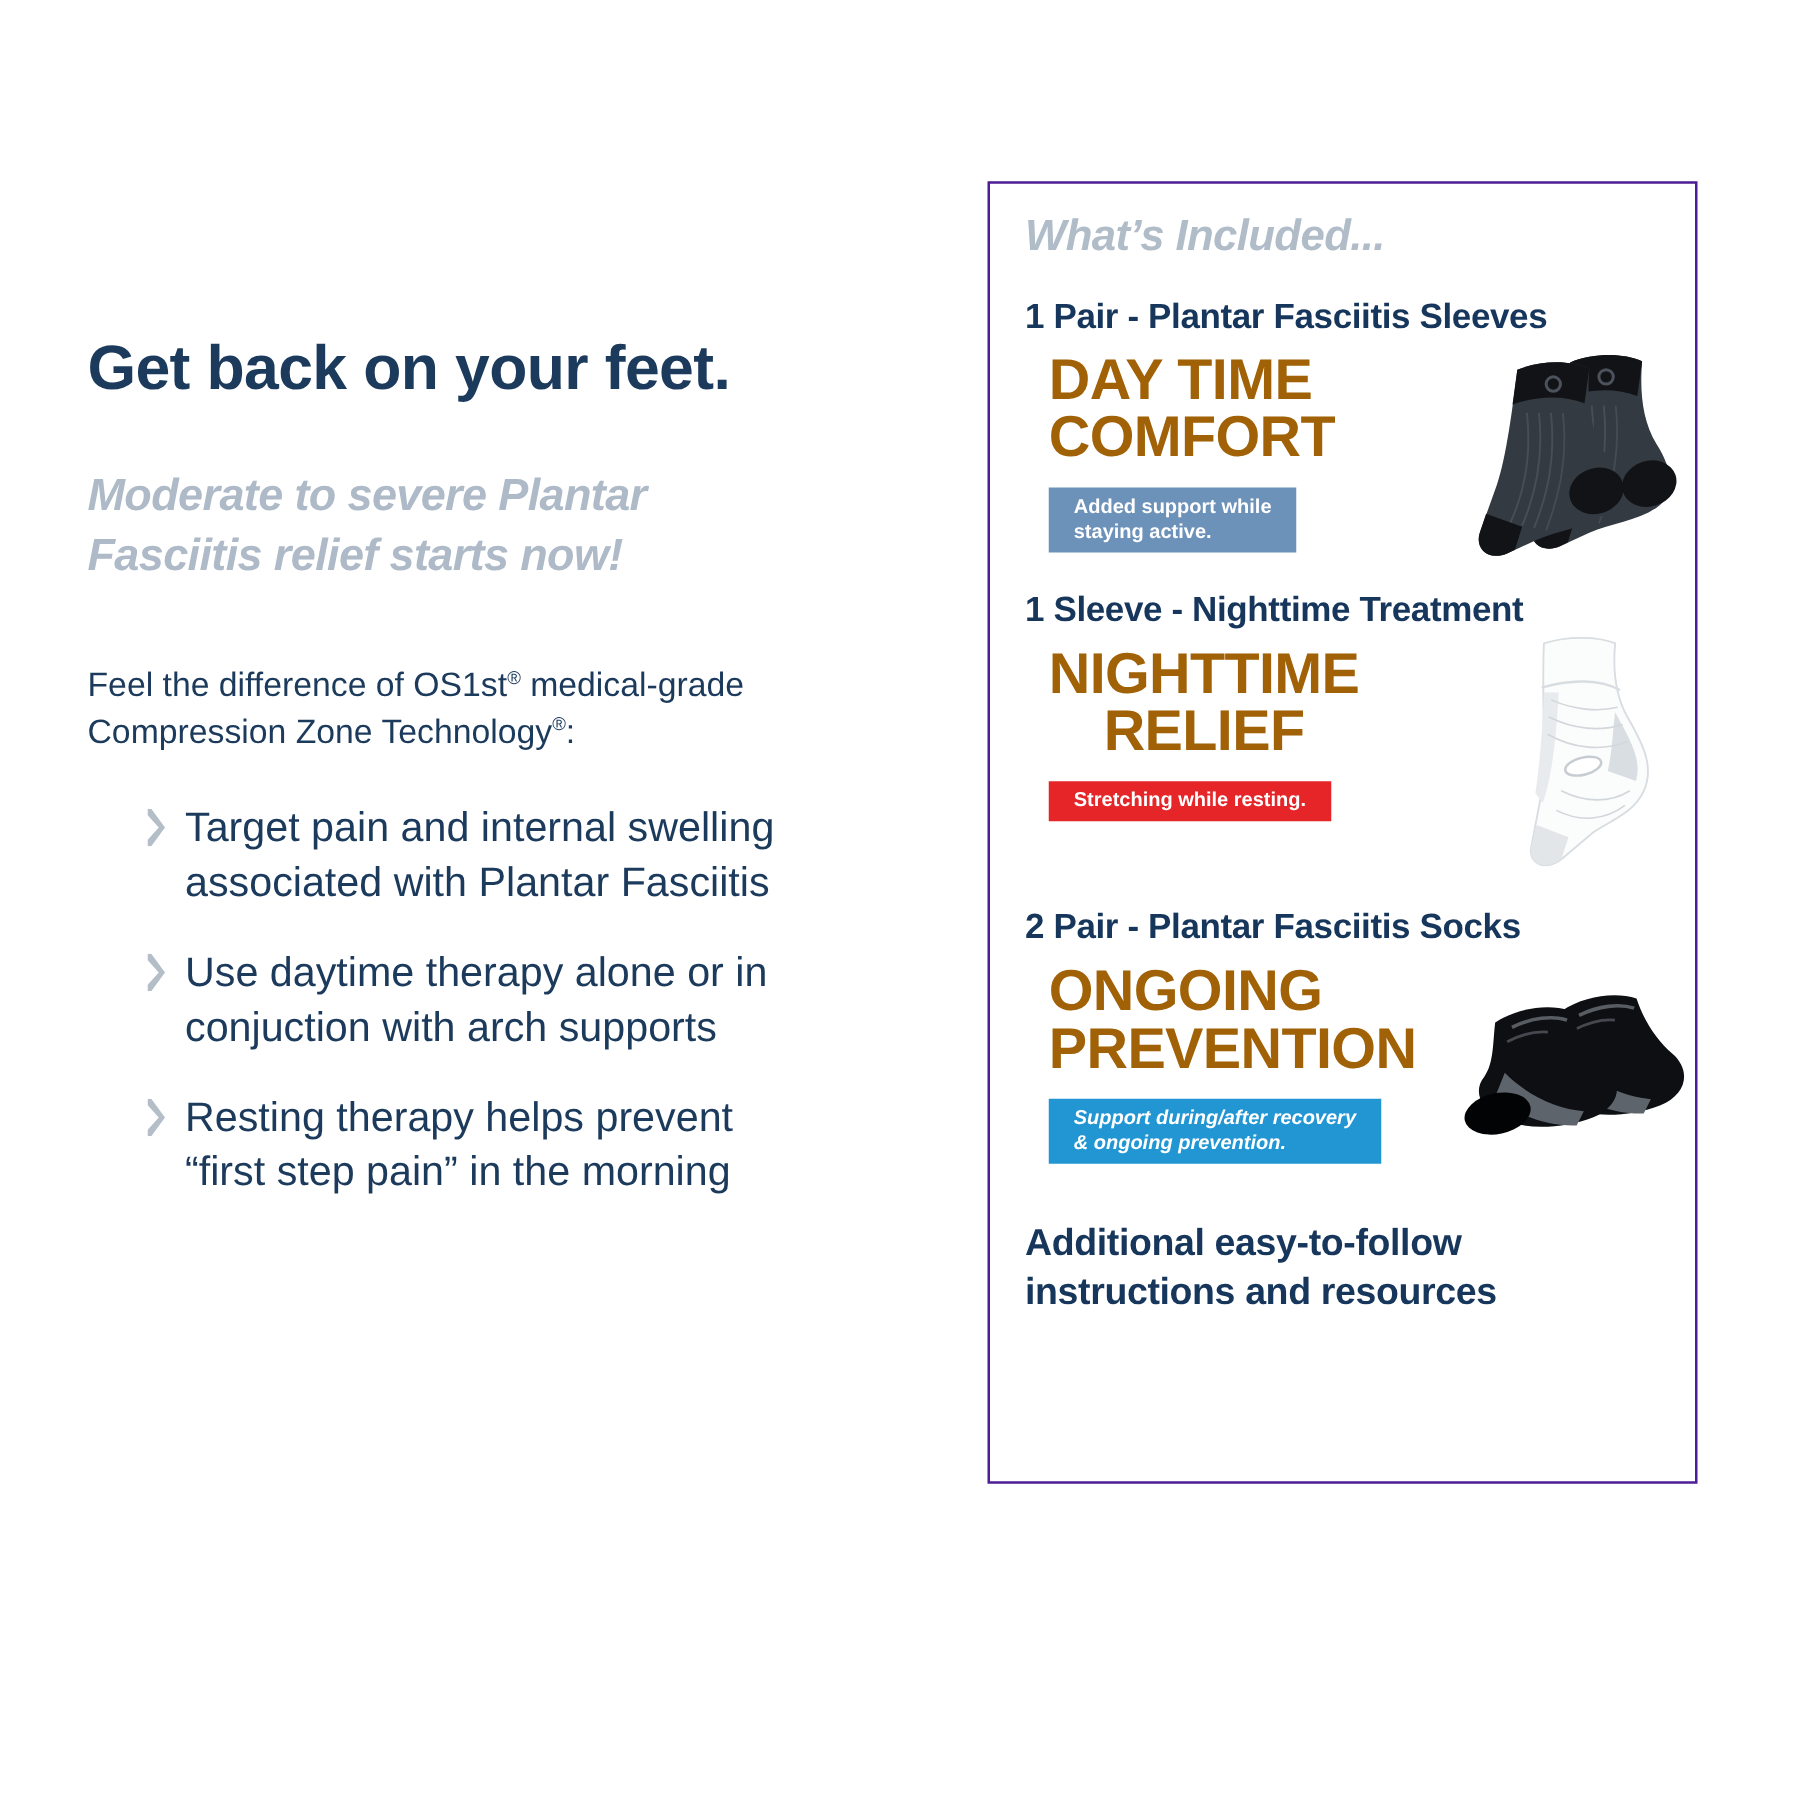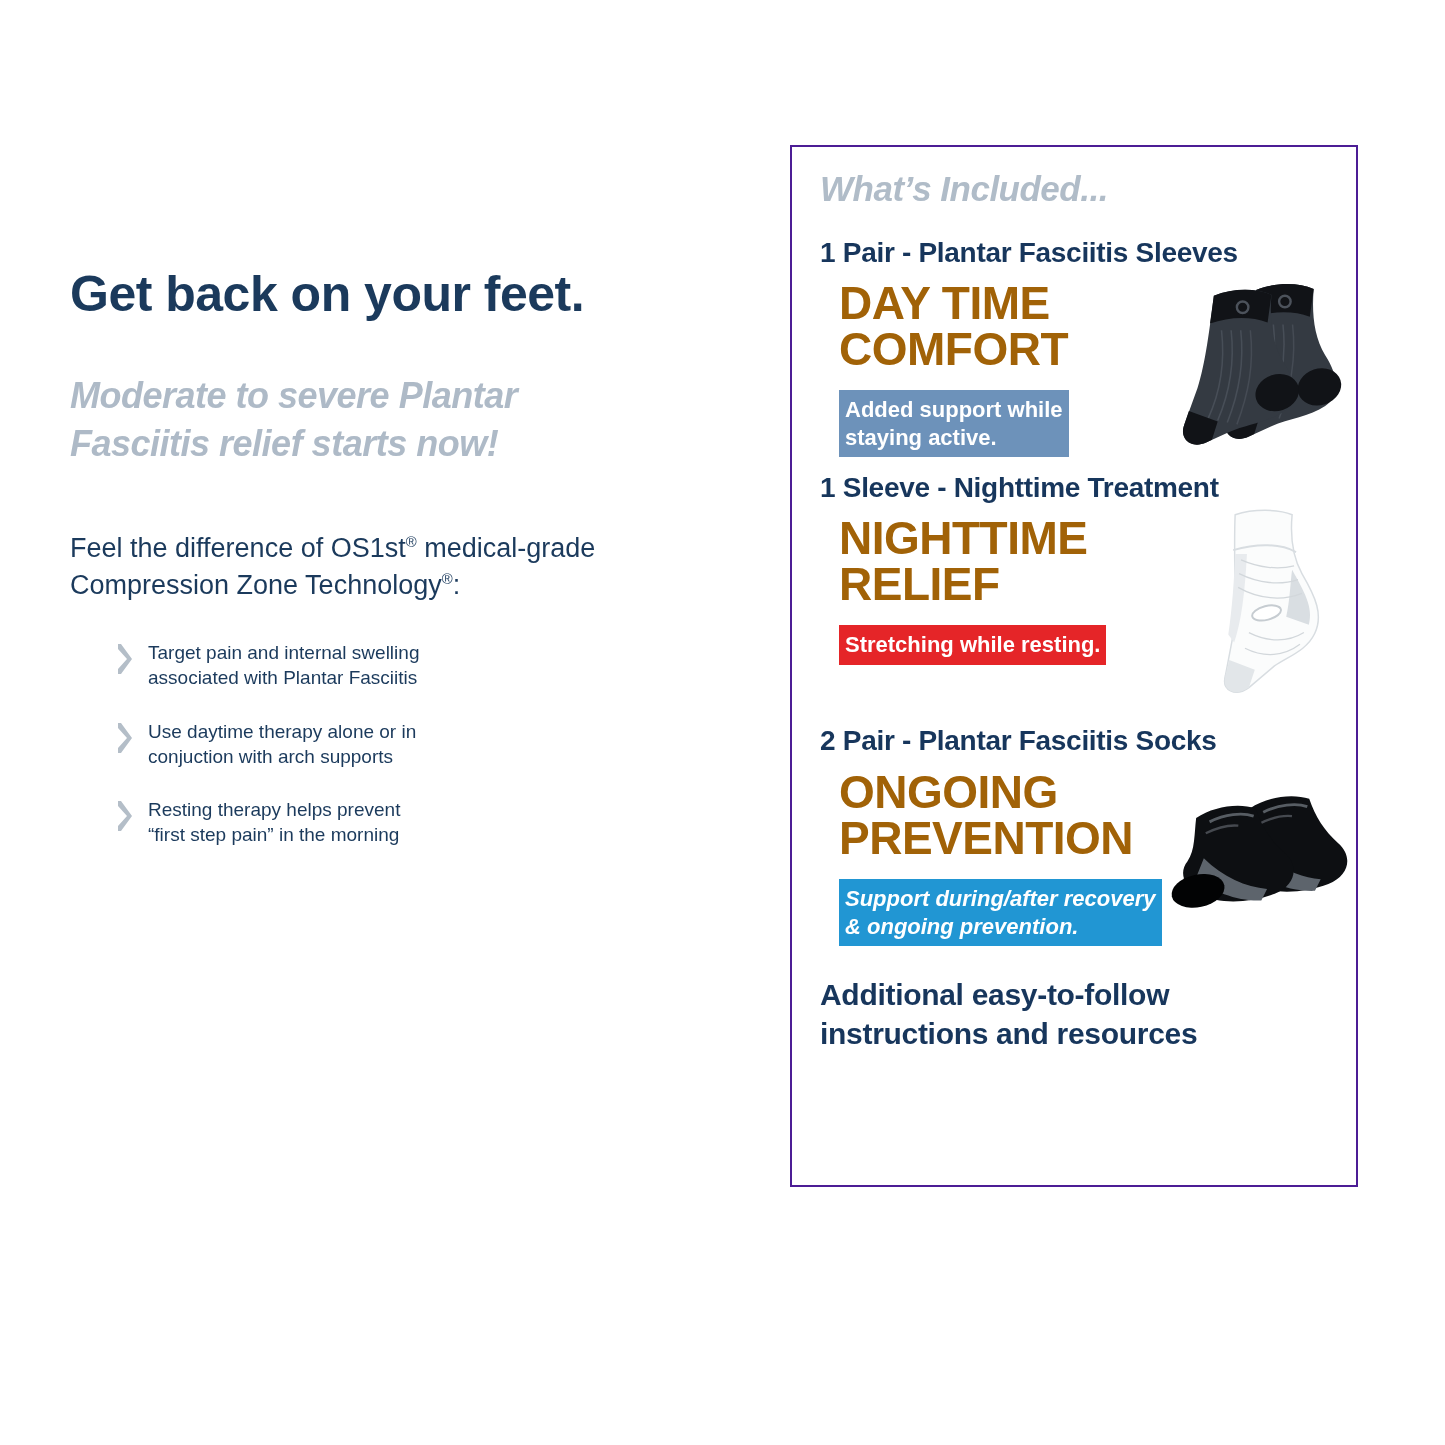--- a/index.html
+++ b/index.html
@@ -27,21 +27,21 @@
     font-size:27px;color:#1b3a5c;line-height:1.37;
   }
   .sup{font-size:0.55em;vertical-align:super;}
   .bullet-list{
     list-style:none;margin:0;padding:0;
     position:absolute;left:0;top:372px;width:560px;
   }
   .bullet-item{
     position:relative;
     padding-left:78px;margin-bottom:28px;
-    font-size:19px;color:#1b3a5c;line-height:1.33;
+    font-size:33px;color:#1b3a5c;line-height:1.33;
   }
   .bullet-marker{
     position:absolute;left:48px;top:4px;width:15px;height:30px;
   }
   .bullet-line{display:block;}
   
   .card{
     position:absolute;left:790px;top:145px;
     width:568px;height:1042px;
     background:#ffffff;border:2px solid #4c1d95;
@@ -58,37 +58,37 @@
   }
   .item-heading{
     position:absolute;left:47px;margin:0;
     font-size:46px;font-weight:bold;color:#a16207;
     line-height:1.0;letter-spacing:-0.5px;
   }
   .item-heading span{display:block;}
   .badge{
     position:absolute;left:47px;
     display:inline-block;
-    padding:6px 6px;
-    font-size:22px;font-weight:bold;color:#ffffff;
+    padding:6px 20px;
+    font-size:16px;font-weight:bold;color:#ffffff;
     line-height:1.25;
   }
   .badge span{display:block;}
   .badge-steel{background:#6d92ba;}
   .badge-red{background:#e52528;}
   .badge-blue{background:#2196d3;font-style:italic;}
   .product{position:absolute;}
   .card-footer{
     position:absolute;left:28px;top:828px;margin:0;
     font-size:30px;font-weight:bold;color:#17365c;
     line-height:1.3;letter-spacing:-0.3px;
   }
   .card-footer span{display:block;}
   .pos-label1{top:90px;text-align:right;}   .pos-head1{top:133px;}  .pos-badge1{top:243px;}
-  .pos-label2{top:325px;}  .pos-head2{top:368px;}  .pos-badge2{top:478px;}
+  .pos-label2{top:325px;}  .pos-head2{top:368px;text-align:center;}  .pos-badge2{top:478px;}
   .pos-label3{top:578px;}  .pos-head3{top:622px;}  .pos-badge3{top:732px;}
   .pos-prod1{left:370px;top:133px;}
   .pos-prod2{left:398px;top:356px;}
   .pos-prod3{left:362px;top:636px;}
 </style>
 </head>
 <body>
 
 <div class="canvas">
 

